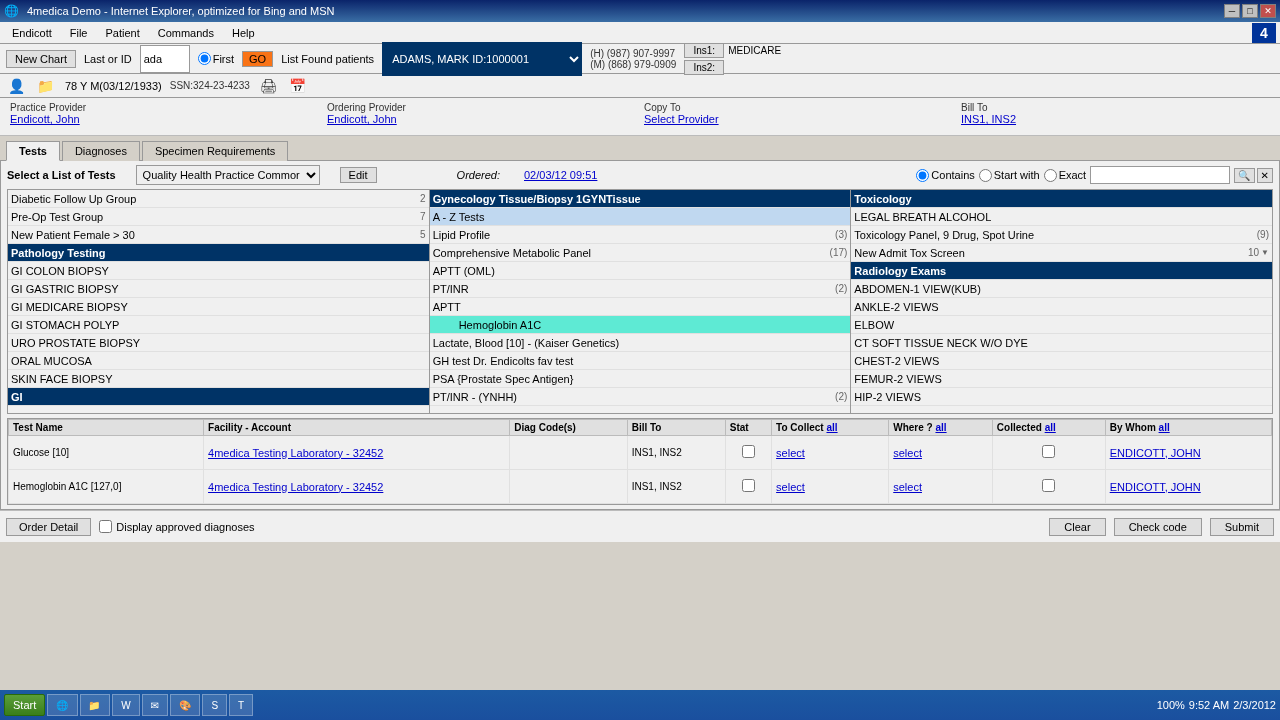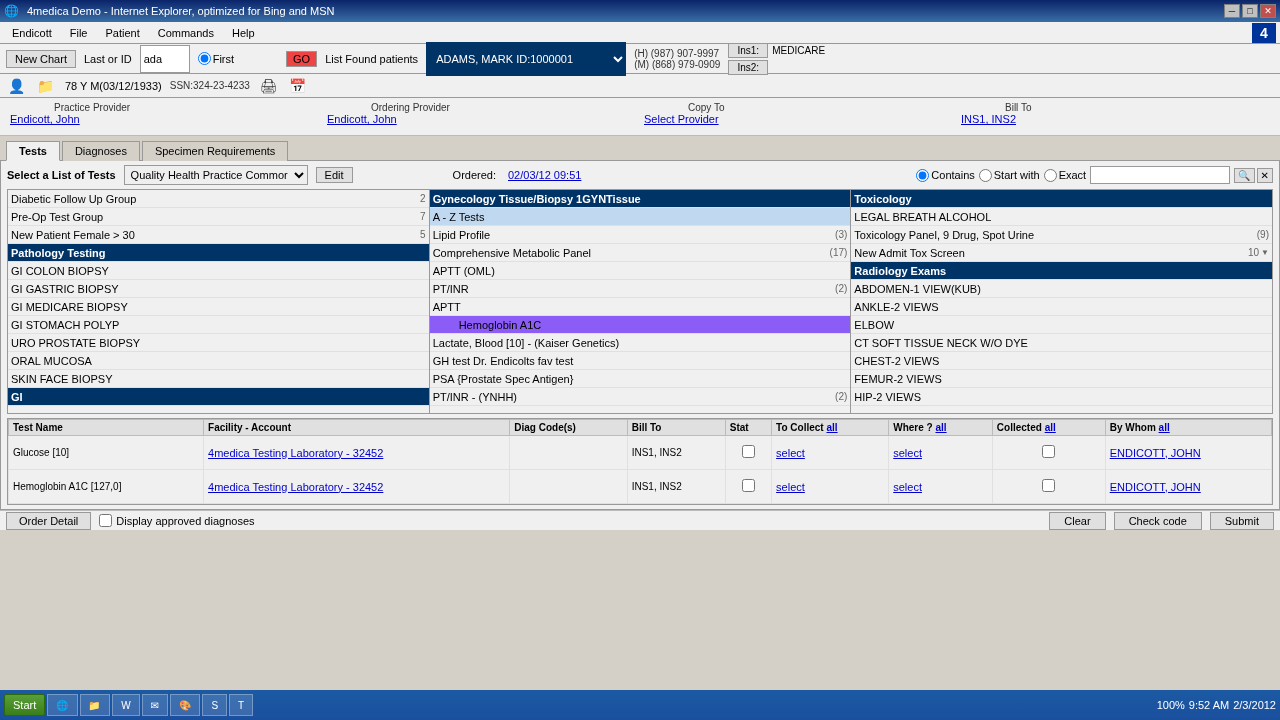--- a/index.html
+++ b/index.html
@@ -73,26 +73,25 @@
     }
     .toolbar-label { font-size: 11px; }
     .toolbar-input {
       border: 1px solid #999;
       padding: 1px 3px;
       font-size: 11px;
       height: 28px;
     }
     .radio-label { display: flex; align-items: center; gap: 2px; font-size: 11px; }
     .go-btn {
-      background: #ef4444;
+      background: #f97316;
       border: 1px solid #999;
       padding: 1px 6px;
       cursor: pointer;
       font-size: 11px;
-      margin-left: 44px;
     }
     .patient-dropdown {
       background: #003366;
       color: white;
       border: none;
       padding: 10px 6px;
       font-size: 11px;
       min-width: 200px;
     }
     .phone-info { font-size: 10px; color: #333; }
@@ -122,21 +121,21 @@
     .provider-row {
       background: #f0f0f0;
       border-bottom: 1px solid #bbb;
       padding: 2px 6px;
       display: flex;
       align-items: flex-start;
       gap: 0;
       height: 38px;
     }
     .provider-col { flex: 1; padding: 2px 4px; }
-    .provider-col label { font-size: 10px; color: #333; display: block; margin-left: 44px; }
+    .provider-col label { font-size: 10px; color: #333; display: block; }
     .provider-link { color: #0000cc; text-decoration: underline; cursor: pointer; font-size: 11px; }
 
     
     .tab-bar {
       display: flex;
       background: #d4d0c8;
       padding: 4px 6px 0 6px;
       gap: 2px;
     }
     .tab {
@@ -159,21 +158,21 @@
     .content-area {
       background: #f0f0f0;
       border: 1px solid #999;
       padding: 4px 6px;
     }
 
     
     .tests-header {
       display: flex;
       align-items: center;
-      gap: 8px;
+      gap: 20px;
       margin-bottom: 4px;
     }
     .tests-title { font-size: 11px; font-weight: bold; }
     .select-list {
       border: 1px solid #999;
       padding: 1px 2px;
       font-size: 11px;
       height: 20px;
       min-width: 180px;
     }
@@ -244,21 +243,21 @@
     .checkbox-cell { text-align: center; }
 
     
     .footer {
       background: #f0f0f0;
       border-top: 1px solid #bbb;
       padding: 4px 6px;
       display: flex;
       align-items: center;
       gap: 8px;
-      height: 20px;
+      height: 32px;
     }
     .footer-btn {
       background: #e0e0e0;
       border: 1px solid #999;
       padding: 2px 12px;
       cursor: pointer;
       font-size: 11px;
     }
     .footer-checkbox { display: flex; align-items: center; gap: 4px; font-size: 11px; }
     .spacer { flex: 1; }
@@ -398,21 +397,21 @@
 </div>
 
 <div class="content-area">
 
   <div class="tests-header">
     <span class="tests-title">Select a List of Tests</span>
     <select class="select-list">
       <option>Quality Health Practice Commor</option>
     </select>
     <button class="edit-btn">Edit</button>
-    <span style="margin-left:92px;">Ordered:</span>
+    <span style="margin-left:60px;font-style:italic;">Ordered:</span>
     <a class="ordered-link" style="margin-left:4px;">02/03/12 09:51</a>
     <div class="search-options">
       <label class="radio-label">
         <input type="radio" name="searchType" checked="" style="">
         <span>Contains</span>
       </label>
       <label class="radio-label">
         <input type="radio" name="searchType" style="">
         <span>Start with</span>
       </label>
@@ -488,21 +487,21 @@
         <div class="test-row">
           <span>APTT (OML)</span>
         </div>
         <div class="test-row">
           <span>PT/INR</span>
           <span class="test-count">(2)</span>
         </div>
         <div class="test-row">
           <span>APTT</span>
         </div>
-        <div class="test-row" style="background: #8b5cf6; padding-left: 29px;">
+        <div class="test-row" style="background: #5eead4; padding-left: 29px;">
           <span>Hemoglobin A1C</span>
         </div>
         <div class="test-row">
           <span>Lactate, Blood [10] - (Kaiser Genetics)</span>
         </div>
         <div class="test-row">
           <span>GH test Dr. Endicolts fav test</span>
         </div>
         <div class="test-row">
           <span>PSA {Prostate Spec Antigen}</span>

